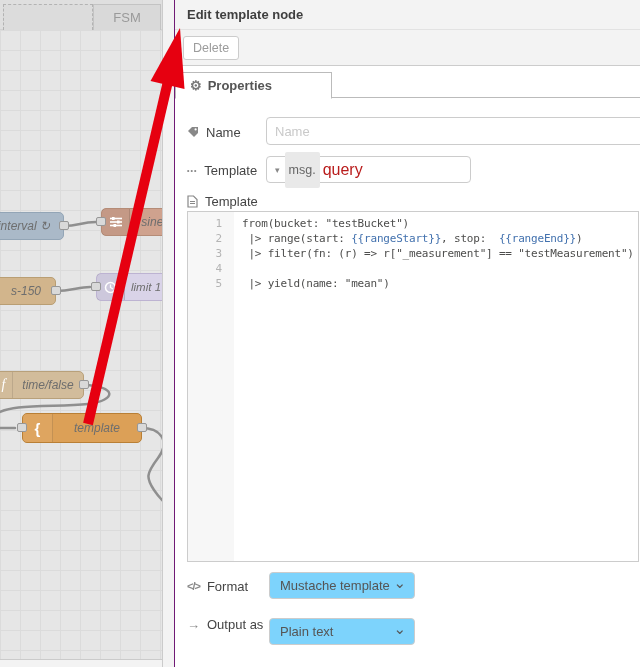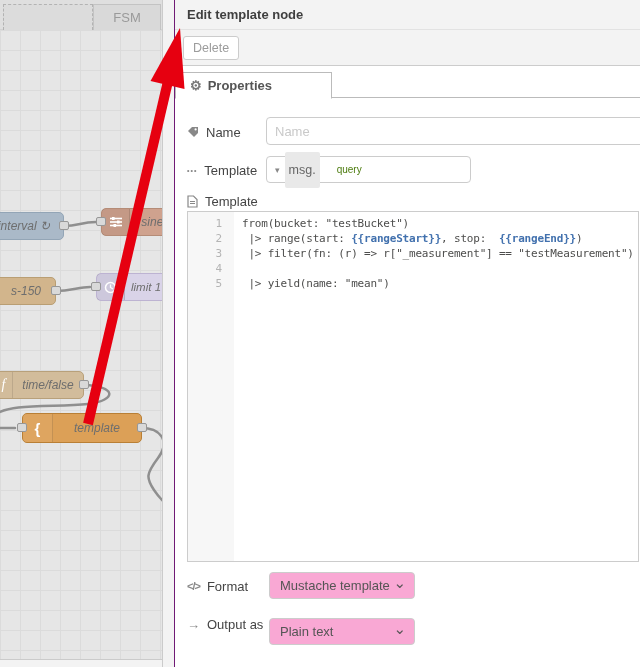--- a/index.html
+++ b/index.html
@@ -50,30 +50,30 @@
   .frow-label { position:absolute; display:flex; align-items:center; gap:7px; left:12px; color:#444; }
   .lbl-icon { color:#888; display:inline-flex; align-items:center; }
   .txt-icon { color:#888; font-size:11px; font-weight:bold; letter-spacing:-1px; }
 
   .input-name { position:absolute; left:91px; top:117px; width:480px; height:28px; border:1px solid #ccc; border-radius:4px; padding:0 8px; font-size:13px; color:#555; font-family:"Liberation Sans",sans-serif; }
   .input-name::placeholder { color:#c9c9c9; opacity:1; }
 
   .typed-input { position:absolute; left:91px; top:156px; width:205px; height:27px; border:1px solid #ccc; border-radius:4px; display:flex; align-items:center; background:#fff; }
   .ti-caret { color:#888; font-size:9px; padding:0 5px 0 8px; }
   .ti-type { background:#e9e9e9; border-radius:2px; color:#666; padding:11px 4px; font-size:12.5px; }
-  .ti-value { color:#4d7c0f; font-size:10px; padding-left:17px; }
+  .ti-value { color:#b91c1c; font-size:16px; padding-left:3px; }
 
   .editor { position:absolute; left:12px; top:211px; width:452px; height:351px; border:1px solid #ccc; overflow:hidden; background:linear-gradient(90deg,#f7f7f7 46px, #fff 46px); padding-top:4px; }
   .code-line { display:flex; height:15px; line-height:15px; font-family:"DejaVu Sans Mono",monospace; font-size:11px; letter-spacing:-0.2px; }
   .gutter { width:34px; flex:none; text-align:right; padding-right:12px; color:#b4b4b4; box-sizing:content-box; width:22px; padding-left:12px; }
   .code-text { white-space:pre; color:#4d4d4c; padding-left:8px; }
-  .tok-mustache { color:#4271ae;font-weight:bold; }
+  .tok-mustache { color:#4271ae; }
   .tok-default { color:#4d4d4c; }
 
-  .selbox { position:absolute; left:94px; width:146px; height:27px; border:1px solid #ccc; border-radius:4px; background:#f9a8d4; color:#555; font-size:13px; line-height:25px; padding-left:10px; }
+  .selbox { position:absolute; left:94px; width:146px; height:27px; border:1px solid #ccc; border-radius:4px; background:#7dd3fc; color:#555; font-size:13px; line-height:25px; padding-left:10px; }
   .selbox .chev { position:absolute; right:8px; top:-3px; font-size:15px; color:#555; }
 
   .arrow-overlay { position:absolute; left:0; top:0; width:640px; height:667px; z-index:40; pointer-events:none; }
 </style>
 </head>
 <body>
 
 <div class="stage">
 
   <div class="workspace">

